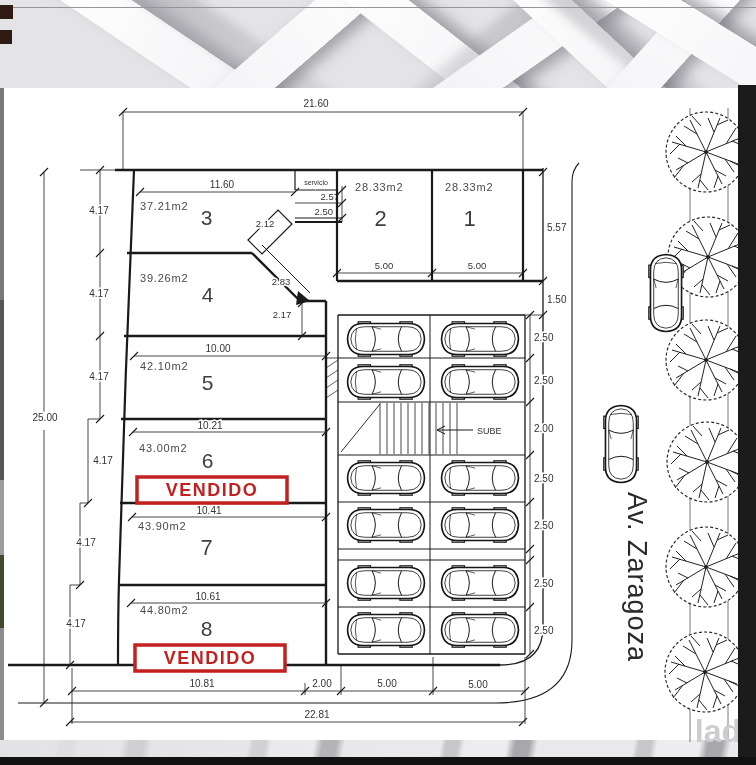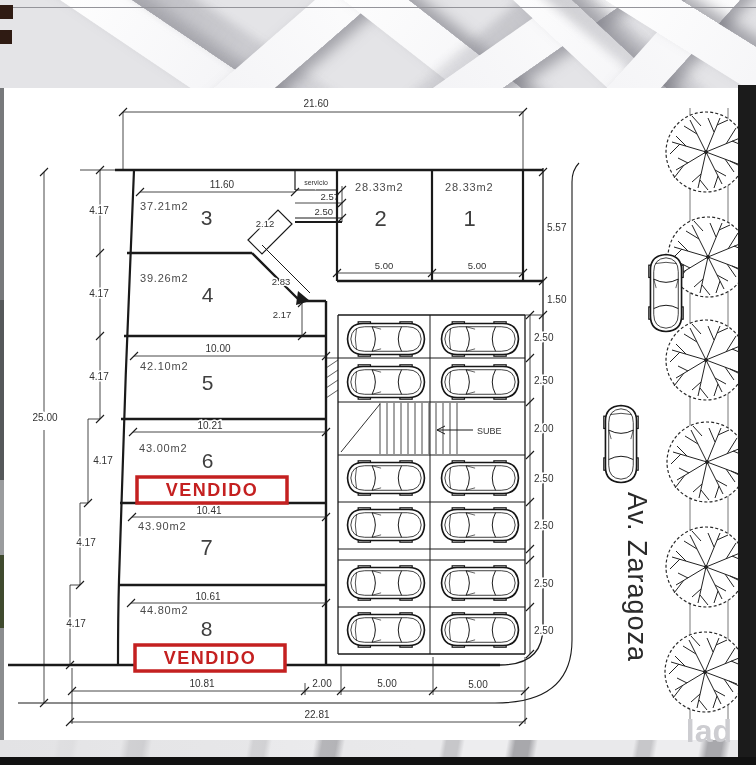--- a/index.html
+++ b/index.html
@@ -17,21 +17,21 @@
   
   .sheet{position:absolute;left:4px;top:88px;width:734px;height:669px;background:#ffffff;}
   
   .msq1{position:absolute;left:0;top:5px;width:13px;height:14px;background:#2f1b13;}
   .msq2{position:absolute;left:0;top:30px;width:12px;height:14px;background:#2f1b13;}
   .sl{position:absolute;left:0;width:4px;}
   
   .deco-bottom{position:absolute;left:0;top:740px;width:756px;height:17px;
     background:repeating-linear-gradient(100deg,#e9e9eb 0 55px,#c7c7ca 60px 72px,#ededef 78px 120px,#a8a8ac 128px 142px,#e9e9eb 150px 190px);}
   .deco-bottom .fade{position:absolute;inset:0;background:linear-gradient(90deg,#e3e3e5 0%,rgba(227,227,229,0) 55%);}
-  .wm{position:absolute;right:24px;top:713px;font-size:32px;font-weight:bold;color:#cdcdd1;z-index:5;}
+  .wm{position:absolute;right:15px;top:713px;font-size:32px;font-weight:bold;color:#cdcdd1;z-index:5;}
   .rborder{position:absolute;left:738px;top:85px;width:18px;height:680px;background:#1b1b1b;z-index:6;}
   .bblack{position:absolute;left:0;top:757px;width:756px;height:8px;background:#111;z-index:7;}
   svg.plan{position:absolute;left:0;top:0;z-index:3;}
   svg.plan text{font-family:"Liberation Sans", sans-serif;fill:#333;
                 stroke:#fff;stroke-width:3px;paint-order:stroke;}
   svg.plan text.big{fill:#3f3f3f;letter-spacing:1px;}
   svg.plan text.area{fill:#4a4a4a;letter-spacing:0.8px;}
   svg.plan text.red{fill:#c42020;stroke:none;font-weight:bold;letter-spacing:1.5px;}
   svg.plan text.street{fill:#2a2a2a;stroke:none;letter-spacing:1px;}
 </style>

